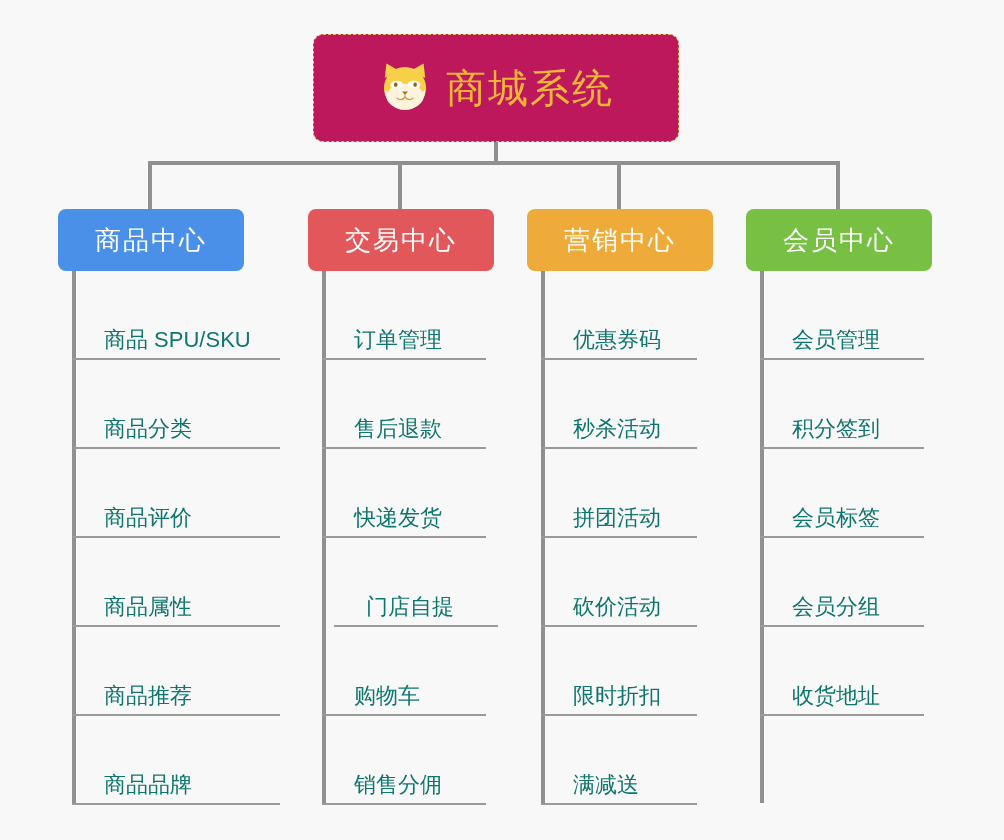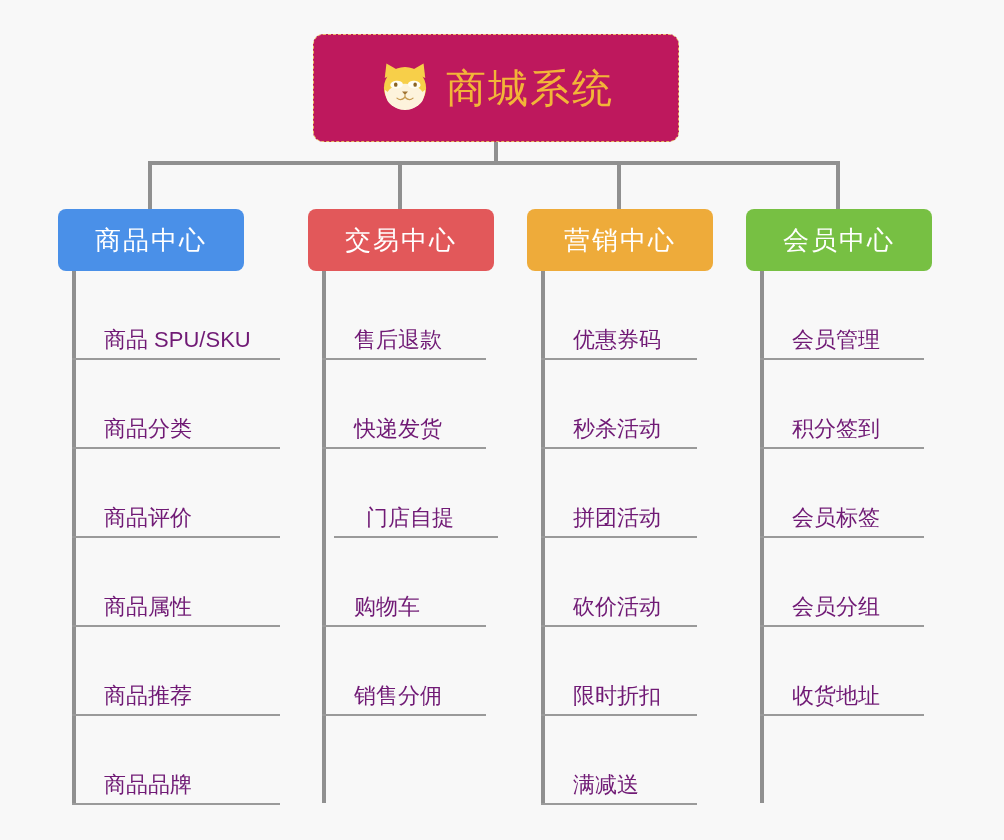--- a/index.html
+++ b/index.html
@@ -81,21 +81,21 @@
     position: relative;
     height: 89px;
     display: flex;
     align-items: flex-end;
     border-bottom: 2px solid #9a9a9a;
     padding-left: 32px;
     padding-bottom: 4px;
   }
   .leaf-label {
     font-size: 22px;
-    color: #701a75;
+    color: #0f766e;
     line-height: 1.1;
     white-space: nowrap;
     padding-bottom: 2px;
   }
 </style>
 </head>
 <body>
 
 <div id="root-node">
   <span class="dog-icon-wrap">
@@ -153,20 +153,23 @@
         <span class="leaf-label">商品品牌</span>
       </div>
   </div>
 </div>
 
 <div class="column" style="left:308px">
   <div class="cat-box w-std" style="background: rgb(226, 88, 90);">交易中心</div>
   <div class="spine" style="height: 532px;"></div>
   <div class="leaf-list">
     <div class="leaf" style="width: 164px;">
+        <span class="leaf-label">订单管理</span>
+      </div>
+    <div class="leaf" style="width: 164px;">
         <span class="leaf-label">售后退款</span>
       </div>
     <div class="leaf" style="width: 164px;">
         <span class="leaf-label">快递发货</span>
       </div>
     <div class="leaf" style="width: 164px; margin-left: 12px;">
         <span class="leaf-label">门店自提</span>
       </div>
     <div class="leaf" style="width: 164px;">
         <span class="leaf-label">购物车</span>

